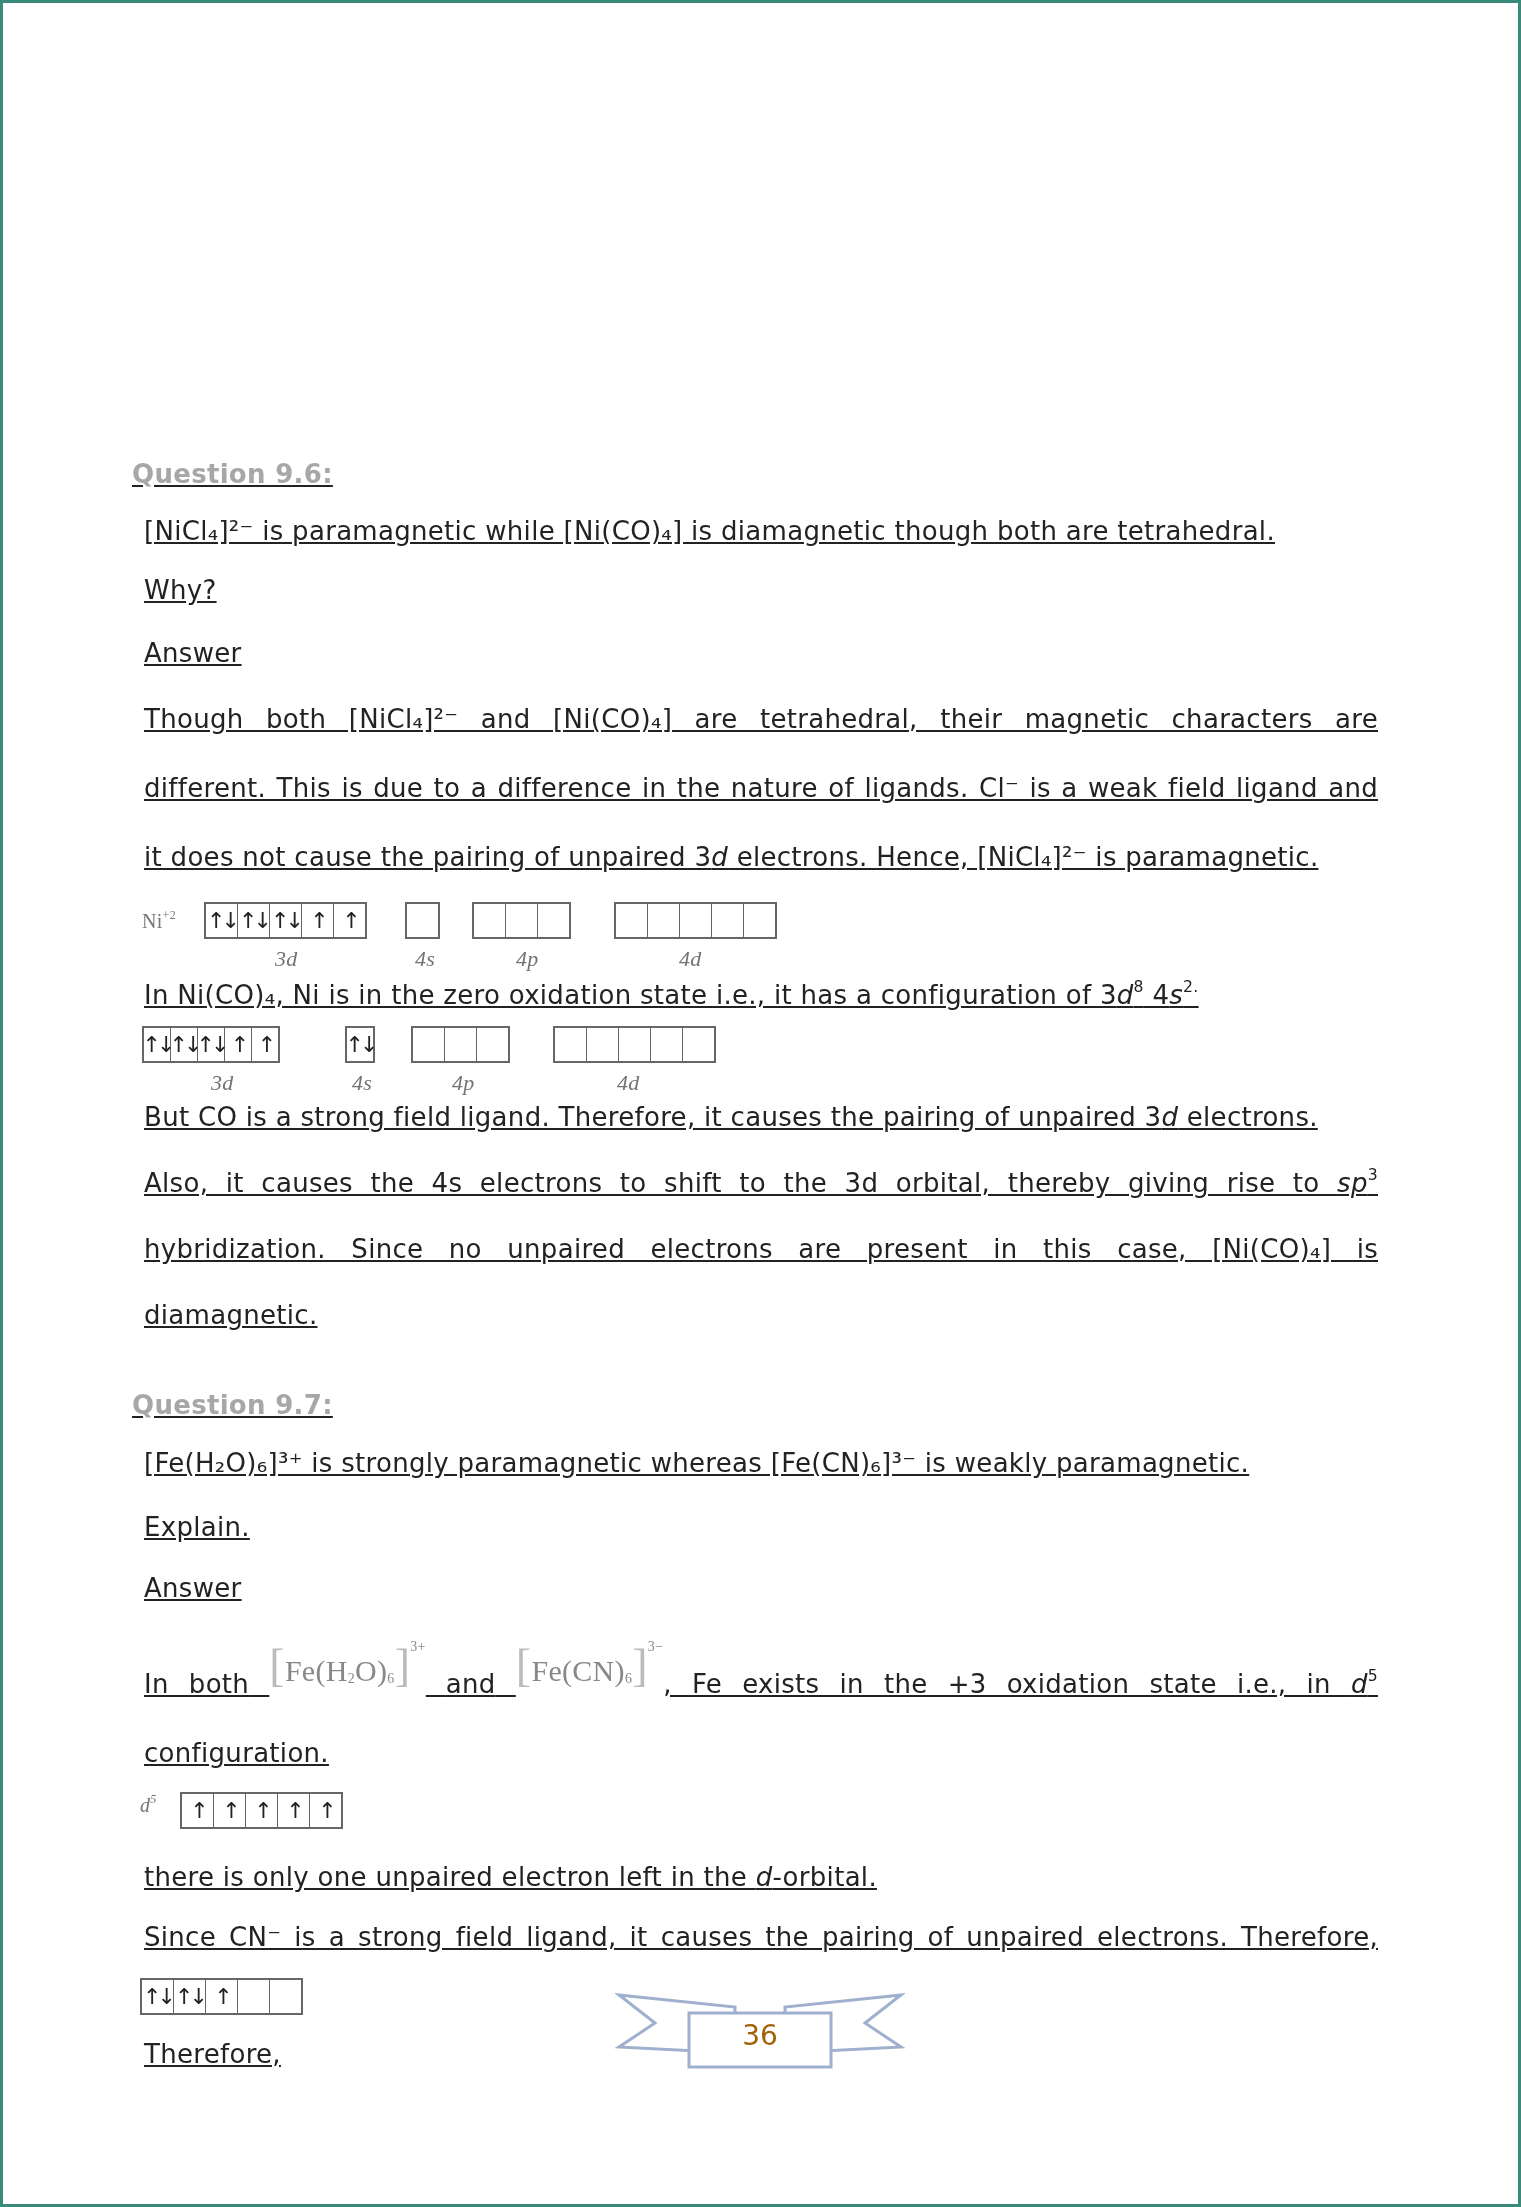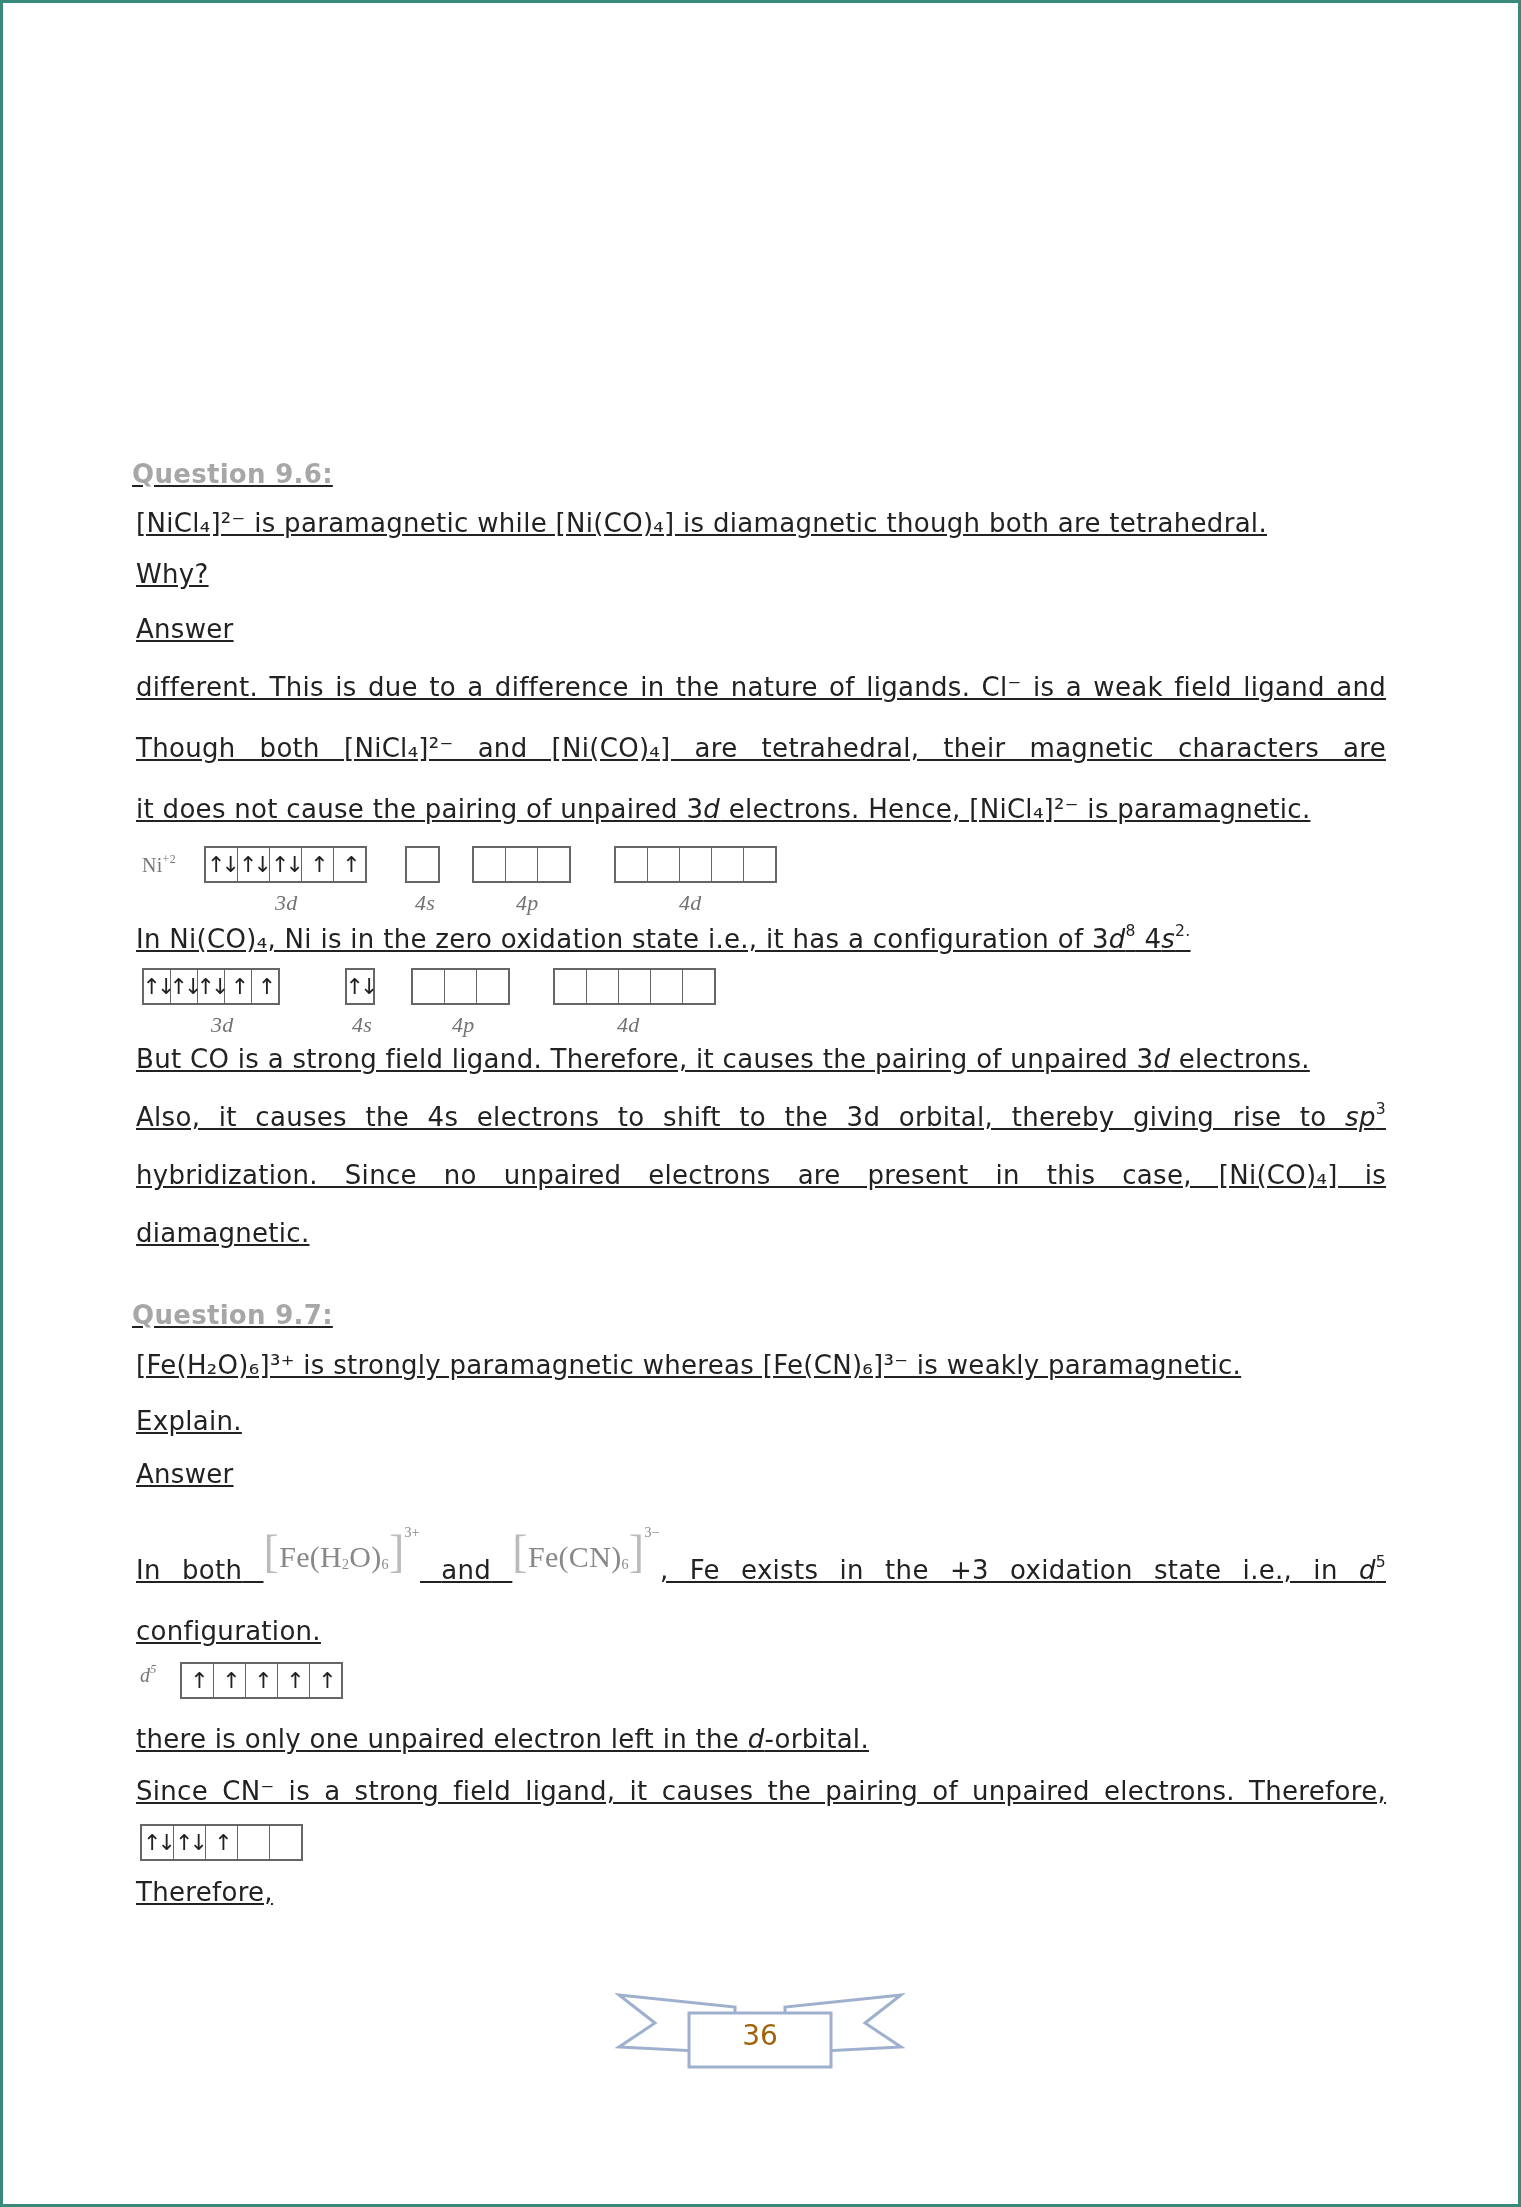--- a/index.html
+++ b/index.html
@@ -1,21 +1,21 @@
 <!DOCTYPE html>
 <html><head>
 <meta charset="utf-8">
 <style>
   html, body { margin:0; padding:0; }
   body { width:1521px; height:2207px; background:#ffffff; position:relative; overflow:hidden;
          font-family:"DejaVu Sans", sans-serif; color:#222; }
   .frame { position:absolute; left:0; top:0; width:1515px; height:2201px; border:3px solid #3a8a7c; }
   .content { position:absolute; left:132px; top:455px; width:1258px; font-size:26px; letter-spacing:0.3px;text-decoration:underline; }
   .q-title { color:#a7a7a7; font-weight:bold; font-size:26px; height:38px; line-height:38px; margin:0; }
-  .line { line-height:54px; margin:4px; }
+  .line { line-height:54px; margin:12px; }
   .line.tight { line-height:52px; }
   .justify { text-align:justify; text-align-last:justify; }
   sup { font-size:0.6em; vertical-align:0.75em; line-height:0; }
   sub { font-size:0.6em; vertical-align:-0.15em; line-height:0; }
   .orb-row { position:relative; height:96px; font-family:"Liberation Serif", serif; color:#555; }
   .box-group { position:absolute; display:flex; border:2px solid #666; }
   .box { width:31px; height:33px; border-right:1.5px solid #666; display:flex; align-items:center; justify-content:center;
          font-size:22px; color:#222; font-family:"DejaVu Sans", sans-serif; letter-spacing:-4px; }
   .box:last-child { border-right:none; }
   .orb-label { position:absolute; font-style:italic; font-size:22px; color:#737373; }
@@ -32,22 +32,22 @@
 <body>
 
 <div class="frame"></div>
 
 <div class="content">
 
   <div class="q-title">Question 9.6:</div>
   <p class="line" style="line-height:52px">[NiCl₄]²⁻ is paramagnetic while [Ni(CO)₄] is diamagnetic though both are tetrahedral.</p>
   <p class="line" style="line-height:50px; margin-top:-4px">Why?</p>
   <p class="line" style="line-height:52px">Answer</p>
+  <p class="line tight justify" style="line-height:57px">Though both [NiCl₄]²⁻ and [Ni(CO)₄] are tetrahedral, their magnetic characters are</p>
   <p class="line tight justify" style="line-height:57px">different. This is due to a difference in the nature of ligands. Cl⁻ is a weak field ligand and</p>
-  <p class="line tight justify" style="line-height:57px">Though both [NiCl₄]²⁻ and [Ni(CO)₄] are tetrahedral, their magnetic characters are</p>
   <p class="line tight" style="line-height:57px"><span>it does not cause the pairing of unpaired 3</span><i>d</i><span> electrons. Hence, [NiCl₄]²⁻ is paramagnetic.</span></p>
 
   <div class="orb-row" style="height:90px">
     <span class="ion-label" style="left:10px; top:12px"><span>Ni</span><sup>+2</sup></span>
     <div class="box-group" style="left:72px; top:4px">
       <div class="box">↑↓</div>
       <div class="box">↑↓</div>
       <div class="box">↑↓</div>
       <div class="box">↑</div>
       <div class="box">↑</div>

